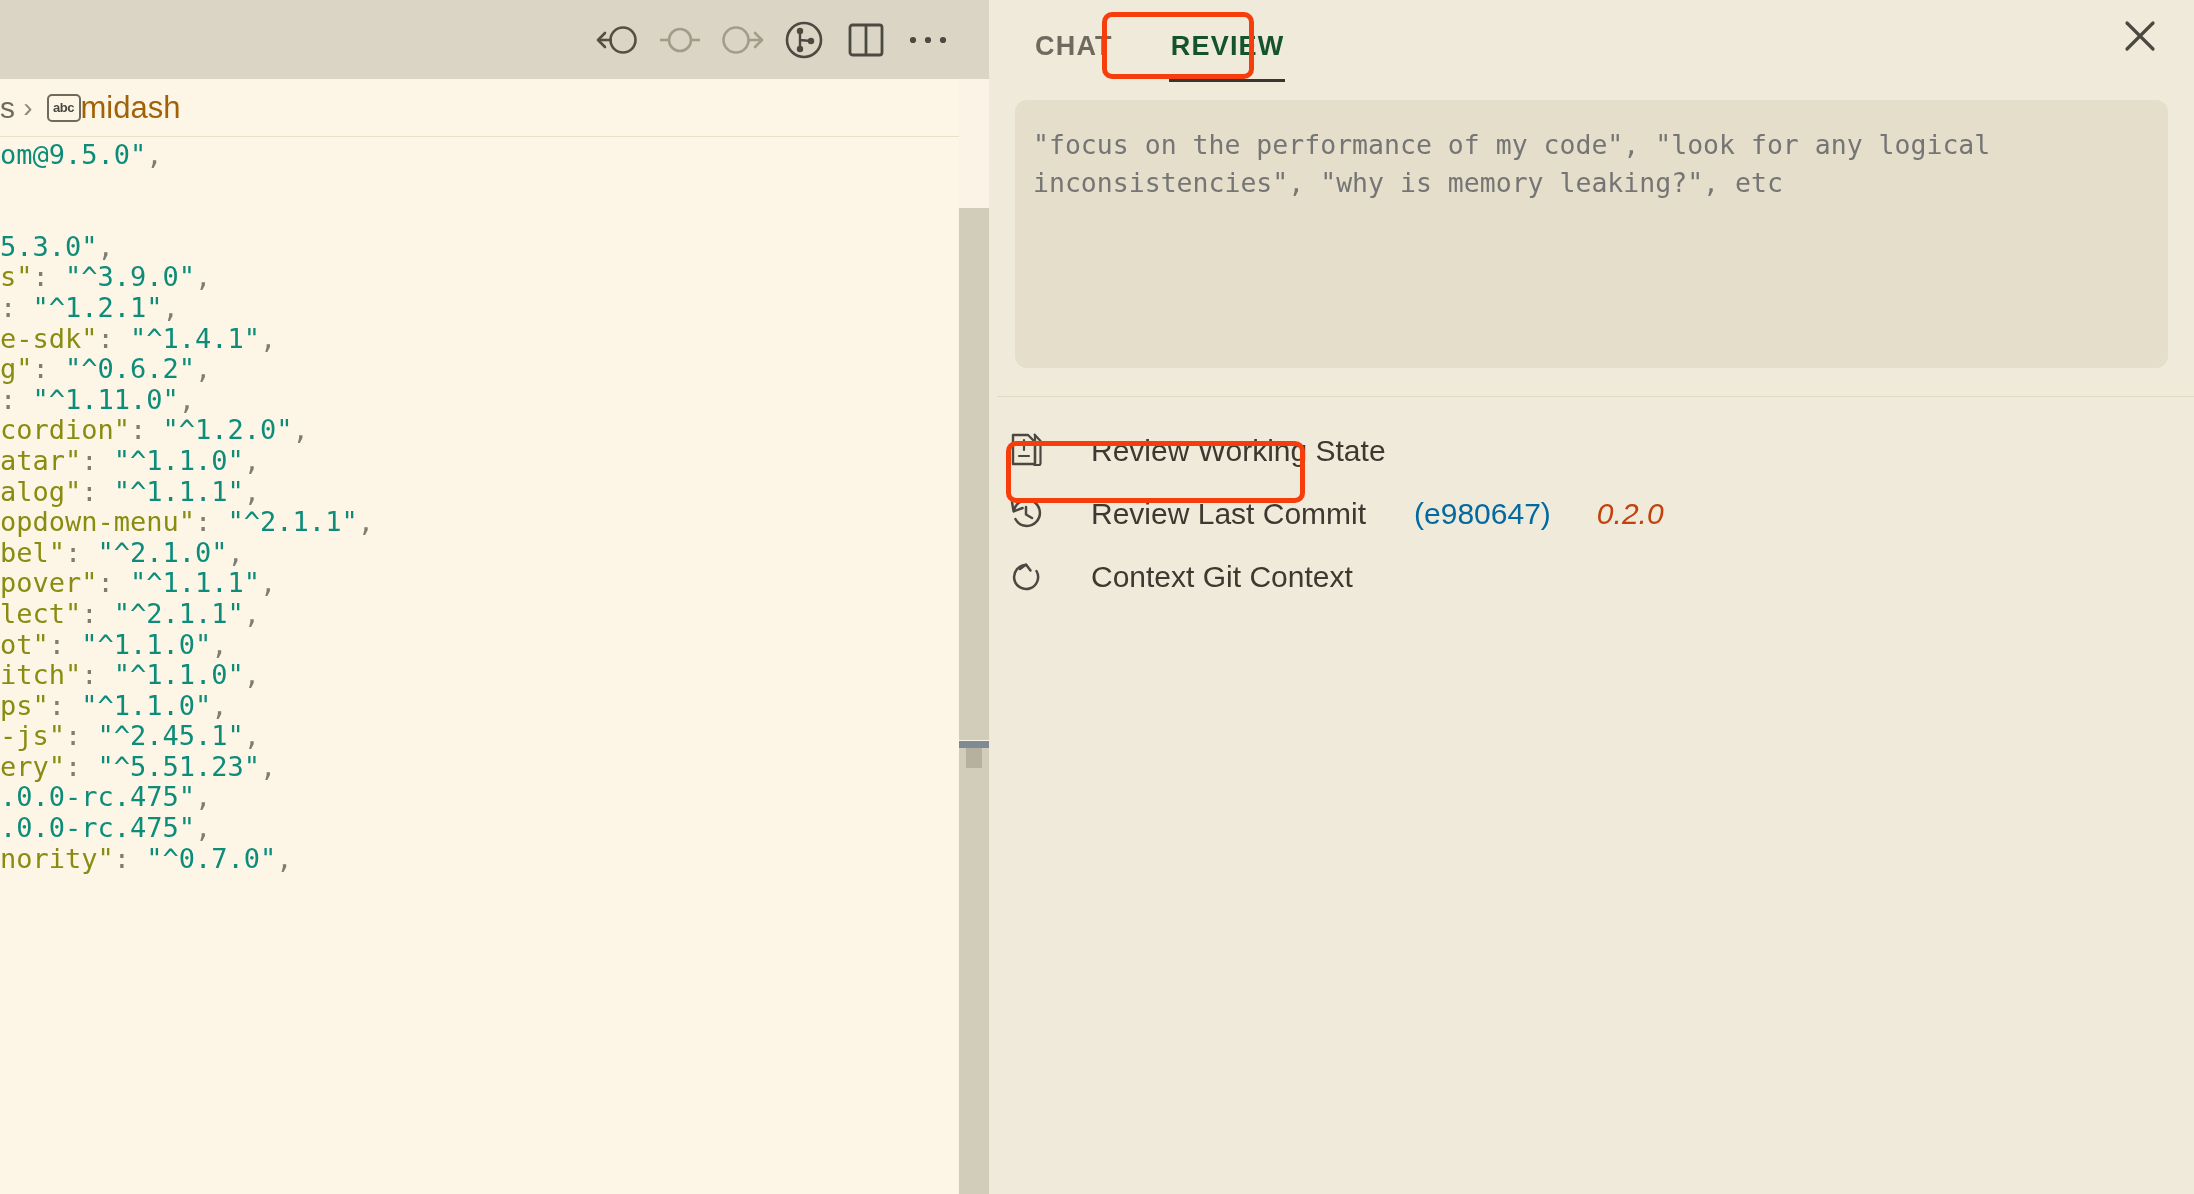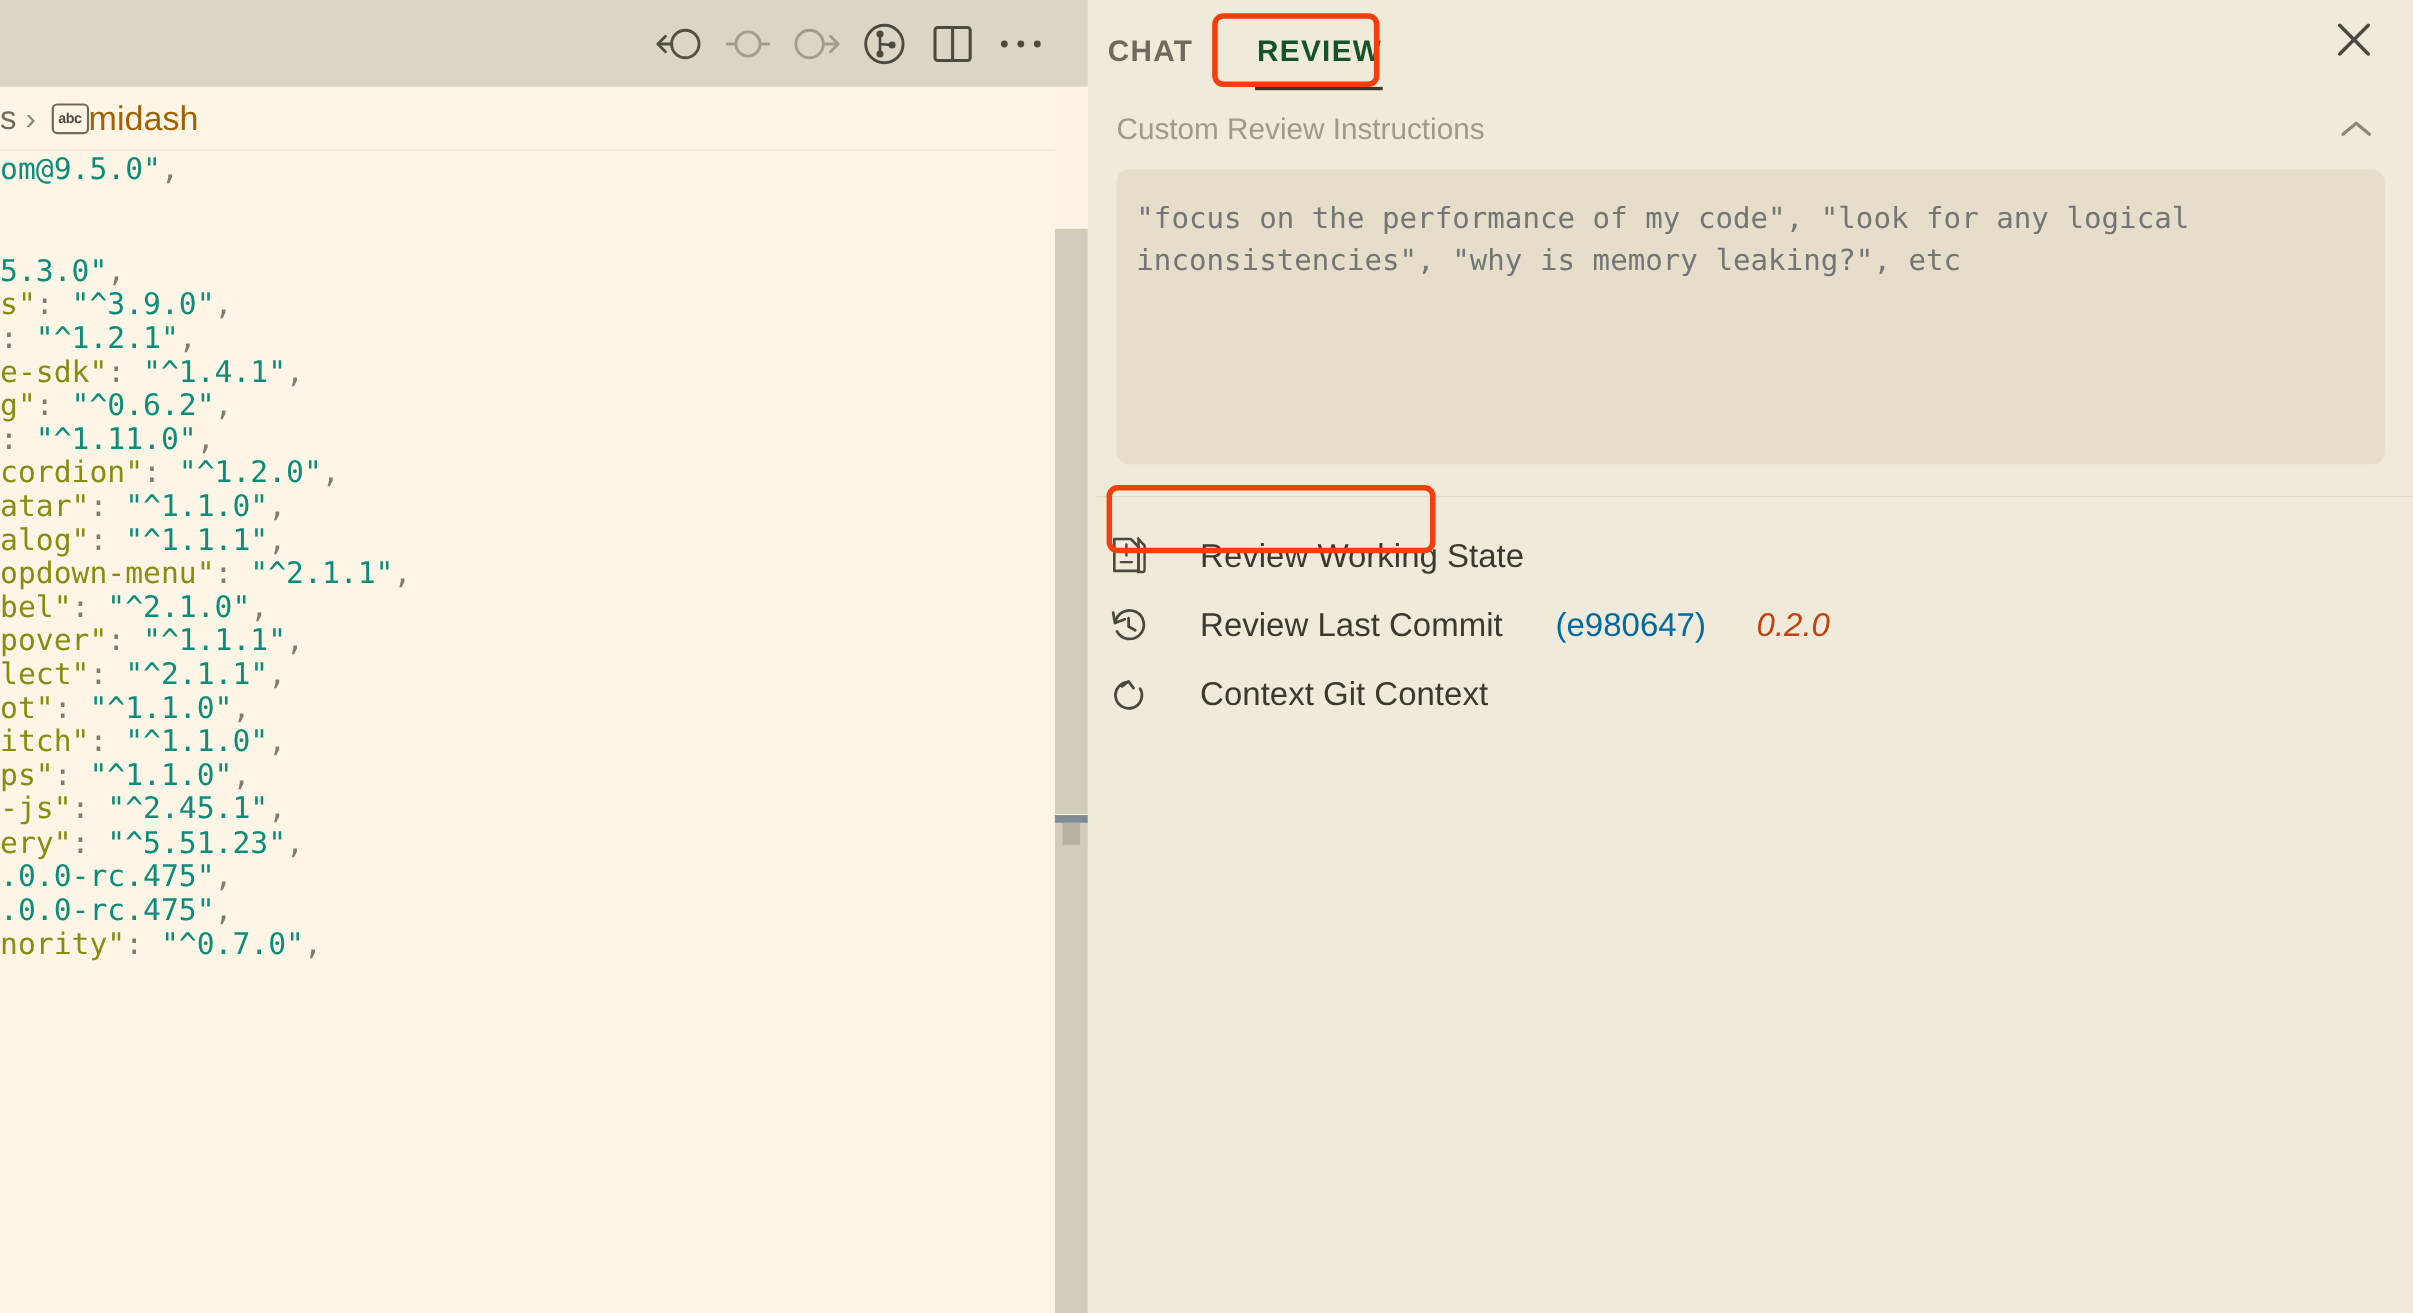--- a/index.html
+++ b/index.html
@@ -106,21 +106,21 @@
   
   #review-panel {
     position: absolute; left: 989px; top: 0;
     width: 1205px; height: 1194px;
     background: #EFEADA;
   }
   #panel-header {
     position: relative;
     height: 92px;
     display: flex; align-items: center;
-    padding-left: 10px;
+    padding-left: 38px;
   }
   .tab {
     font-size: 27px; font-weight: bold; letter-spacing: 1.2px;
     color: #6E6A5F;
     padding: 6px 8px;
     cursor: pointer;
     position: relative;
     white-space: nowrap;
   }
   .tab.active { color: #14532d; }
@@ -295,28 +295,20 @@
       <div class="tab active" style="margin-left:42px;">REVIEW</div>
       <div id="tab-review-wrap"></div>
       <div id="close-btn">
         <svg width="34" height="34" viewBox="0 0 34 34">
           <line x1="4" y1="4" x2="30" y2="30" stroke="#4B4840" stroke-width="3.2" stroke-linecap="round"></line>
           <line x1="30" y1="4" x2="4" y2="30" stroke="#4B4840" stroke-width="3.2" stroke-linecap="round"></line>
         </svg>
       </div>
     </div>
 
-    <div id="cri-row">
-      <span id="cri-label">Custom Review Instructions</span>
-      <span id="cri-collapse">
-        <svg width="30" height="18" viewBox="0 0 30 18">
-          <polyline points="3,14 15,4 27,14" fill="none" stroke="#8D897A" stroke-width="3" stroke-linecap="round" stroke-linejoin="round"></polyline>
-        </svg>
-      </span>
-    </div>
 
     <textarea id="cri-textarea" placeholder="&quot;focus on the performance of my code&quot;, &quot;look for any logical inconsistencies&quot;, &quot;why is memory leaking?&quot;, etc" style=""></textarea>
 
     <div id="actions-divider"></div>
 
     <div id="actions-list">
 
       <div class="action-item">
         <span class="action-ico">
           <svg width="34" height="38" viewBox="0 0 34 38">

